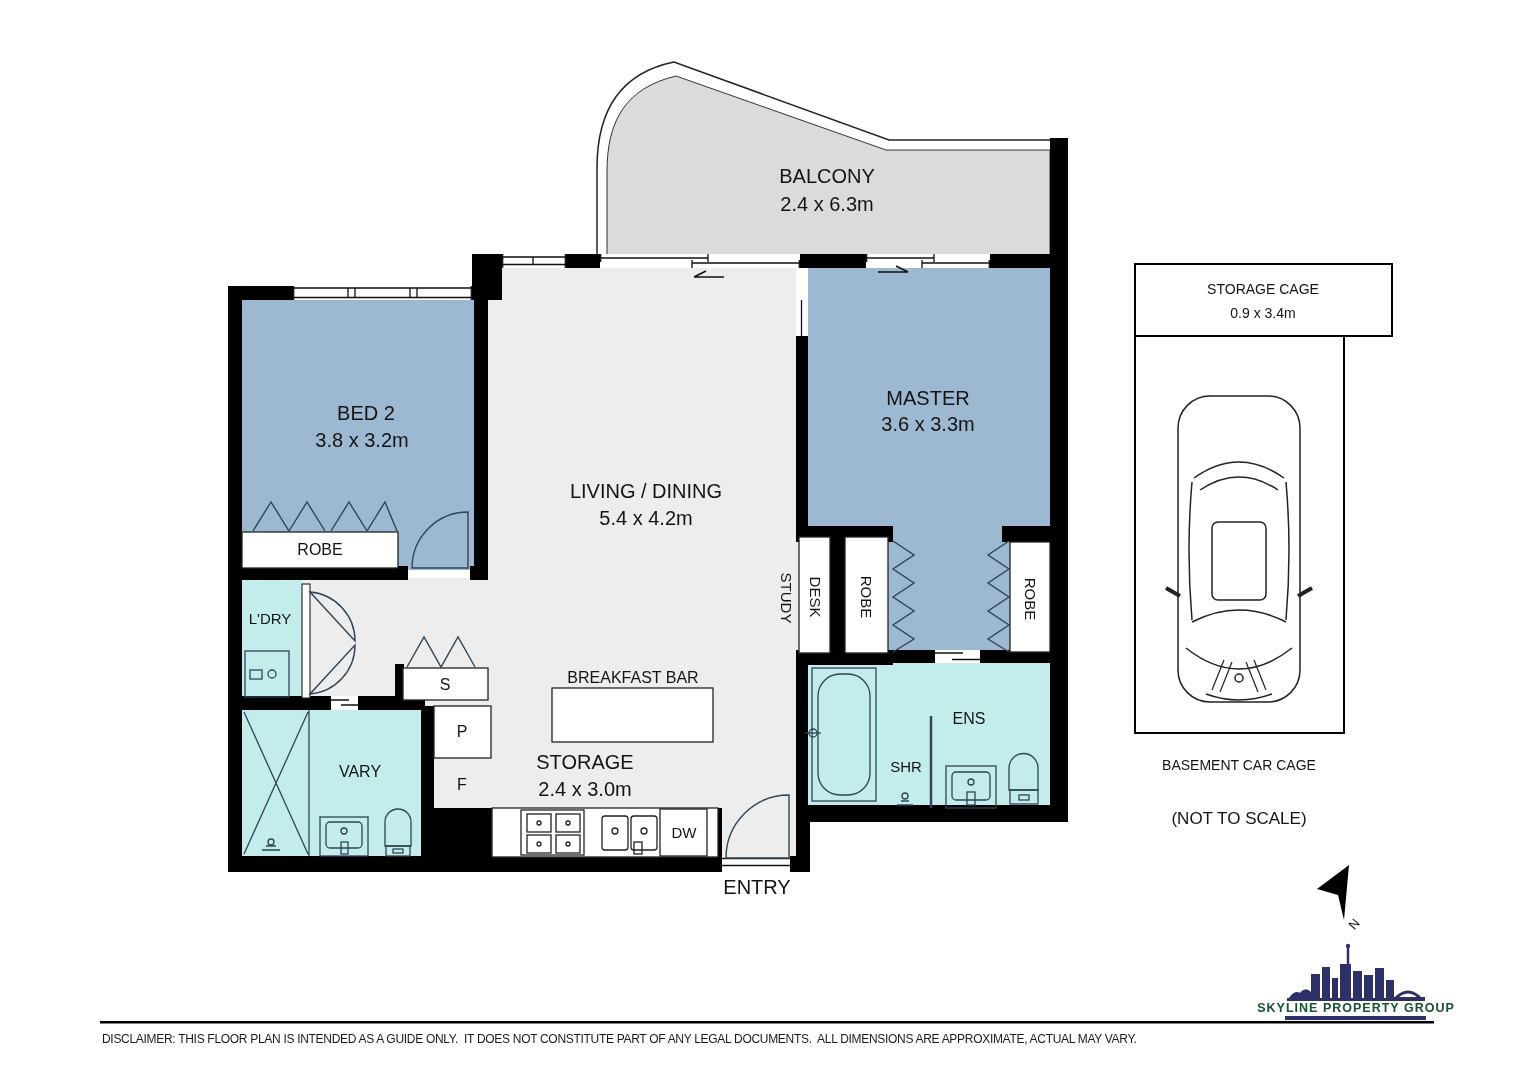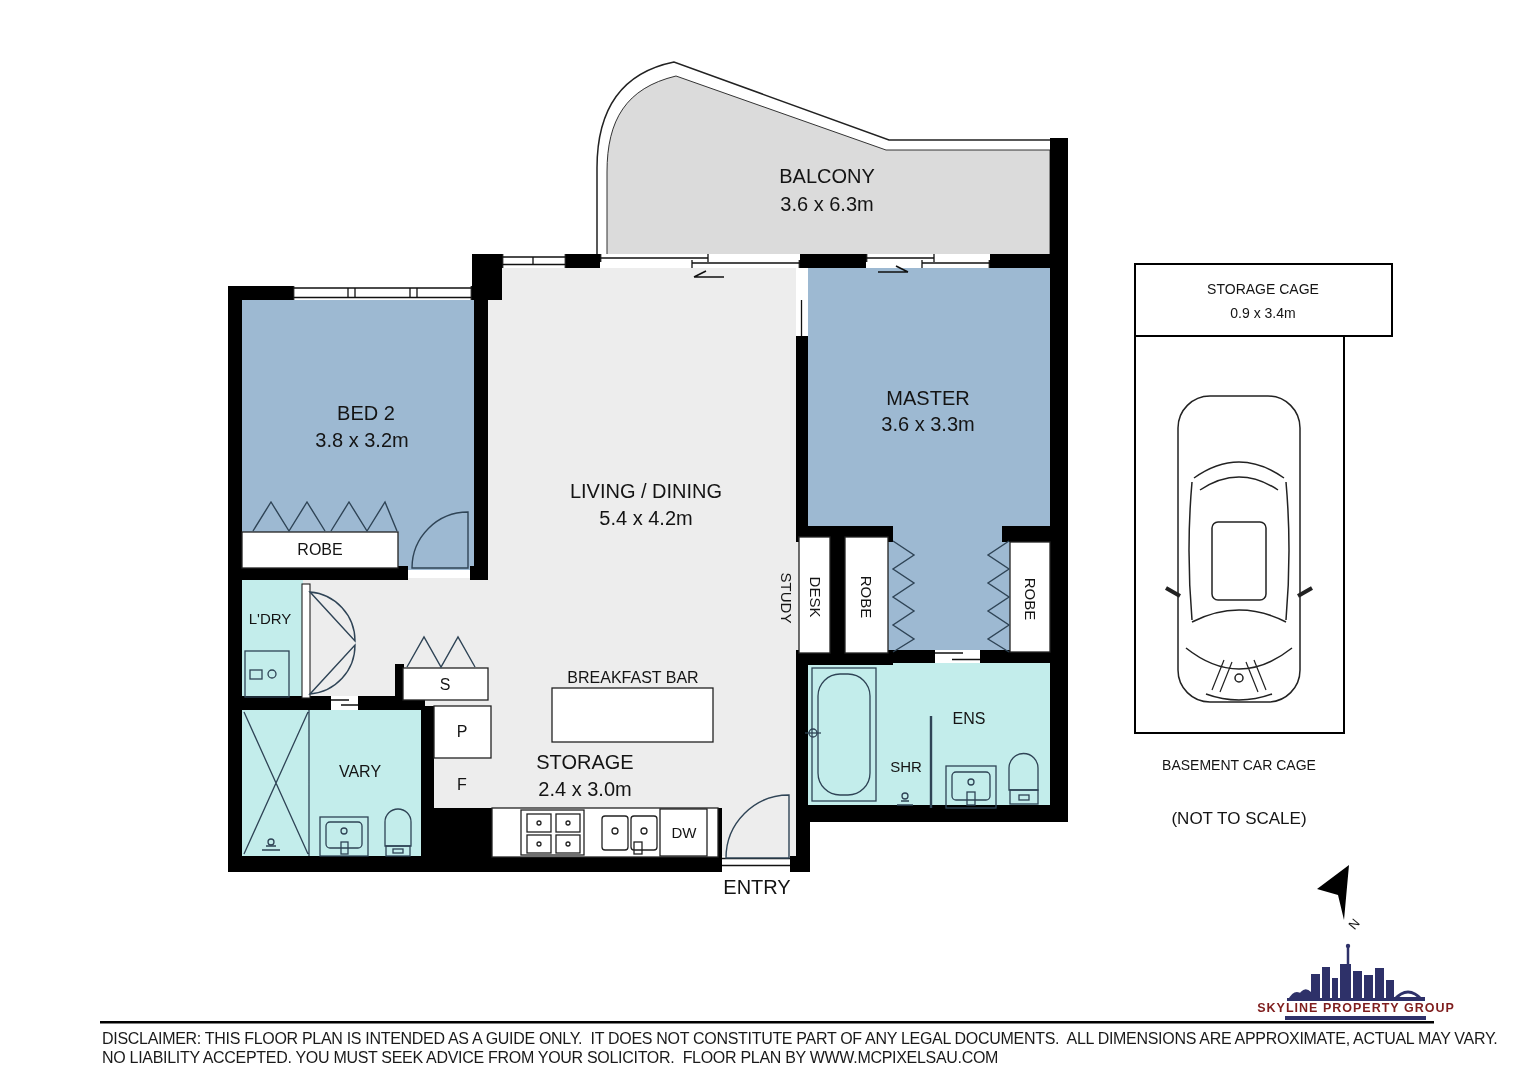--- a/index.html
+++ b/index.html
@@ -7,23 +7,23 @@
          font-family:"Liberation Sans","DejaVu Sans",sans-serif;color:#1a1a1a;border-radius:14px;}
   svg{position:absolute;left:0;top:0;}
   .lbl{position:absolute;transform:translate(-50%,-50%);white-space:nowrap;color:#141414;line-height:1;}
   .f20{font-size:20px;}
   .f19{font-size:14px;}
   .f17{font-size:17px;margin-top:30px;}
   .f16{font-size:16px;}
   .f15{font-size:15px;}
   .vert{transform:translate(-50%,-50%) rotate(90deg);}
   .addr{position:absolute;left:102px;top:1004px;transform:translate(0,-50%);font-size:29px;white-space:pre;}
-  .disc{position:absolute;left:102px;transform:translate(0,-50%);font-size:16px;letter-spacing:-0.3px;white-space:pre;}
+  .disc{position:absolute;left:102px;transform:translate(0,-50%);font-size:12px;letter-spacing:-0.3px;white-space:pre;}
   .logo-text{position:absolute;transform:translate(-50%,-50%);font-size:12.5px;font-weight:bold;
-             letter-spacing:1px;color:#7f1d1d;white-space:nowrap;}
+             letter-spacing:1px;color:#14532d;white-space:nowrap;}
   .nmark{position:absolute;transform:translate(-50%,-50%) rotate(-50deg);font-size:13px;}
 </style>
 </head>
 <body>
 
 <div id="stage">
 
 <svg width="1528" height="1080" viewBox="0 0 1528 1080">
 
   <g>
@@ -247,21 +247,21 @@
     <path d="M 1348,948 V 966" stroke="#2e3169" stroke-width="2.5"></path>
     <circle cx="1348" cy="946" r="2.2"></circle>
     <path d="M 1394,1000 Q 1408,984 1422,1000" fill="none" stroke="#2e3169" stroke-width="3"></path>
     <rect x="1390" y="997" width="35" height="3"></rect>
     <rect x="1287" y="998" width="138" height="3"></rect>
     <rect x="1285" y="1016" width="141" height="4"></rect>
   </g>
 </svg>
 
   <div class="lbl f20" style="left:827px;top:176px">BALCONY</div>
-  <div class="lbl f20" style="left:827px;top:204px">3.6 x 6.3m</div>
+  <div class="lbl f20" style="left:827px;top:204px">2.4 x 6.3m</div>
 
   <div class="lbl f20" style="left:366px;top:413px">BED 2</div>
   <div class="lbl f20" style="left:362px;top:440px">3.8 x 3.2m</div>
 
   <div class="lbl f20" style="left:928px;top:398px">MASTER</div>
   <div class="lbl f20" style="left:928px;top:424px">3.6 x 3.3m</div>
 
   <div class="lbl f20" style="left:646px;top:491px">LIVING / DINING</div>
   <div class="lbl f20" style="left:646px;top:518px">5.4 x 4.2m</div>
 
@@ -288,16 +288,15 @@
 
   <div class="lbl f19" style="left:1263px;top:289px">STORAGE CAGE</div>
   <div class="lbl f19" style="left:1263px;top:313px">0.9 x 3.4m</div>
 
   <div class="lbl f19" style="left:1239px;top:765px">BASEMENT CAR CAGE</div>
   <div class="lbl f17" style="left:1239px;top:788px">(NOT TO SCALE)</div>
 
   <div class="nmark" style="left:1354px;top:924px">N</div>
 
   <div class="disc" style="top:1039px">DISCLAIMER: THIS FLOOR PLAN IS INTENDED AS A GUIDE ONLY.  IT DOES NOT CONSTITUTE PART OF ANY LEGAL DOCUMENTS.  ALL DIMENSIONS ARE APPROXIMATE, ACTUAL MAY VARY.</div>
-  <div class="disc" style="top:1058px">NO LIABILITY ACCEPTED. YOU MUST SEEK ADVICE FROM YOUR SOLICITOR.  FLOOR PLAN BY WWW.MCPIXELSAU.COM</div>
 
   <div class="logo-text" style="left:1356px;top:1008px">SKYLINE PROPERTY GROUP</div>
 </div>
 
 </body></html>

